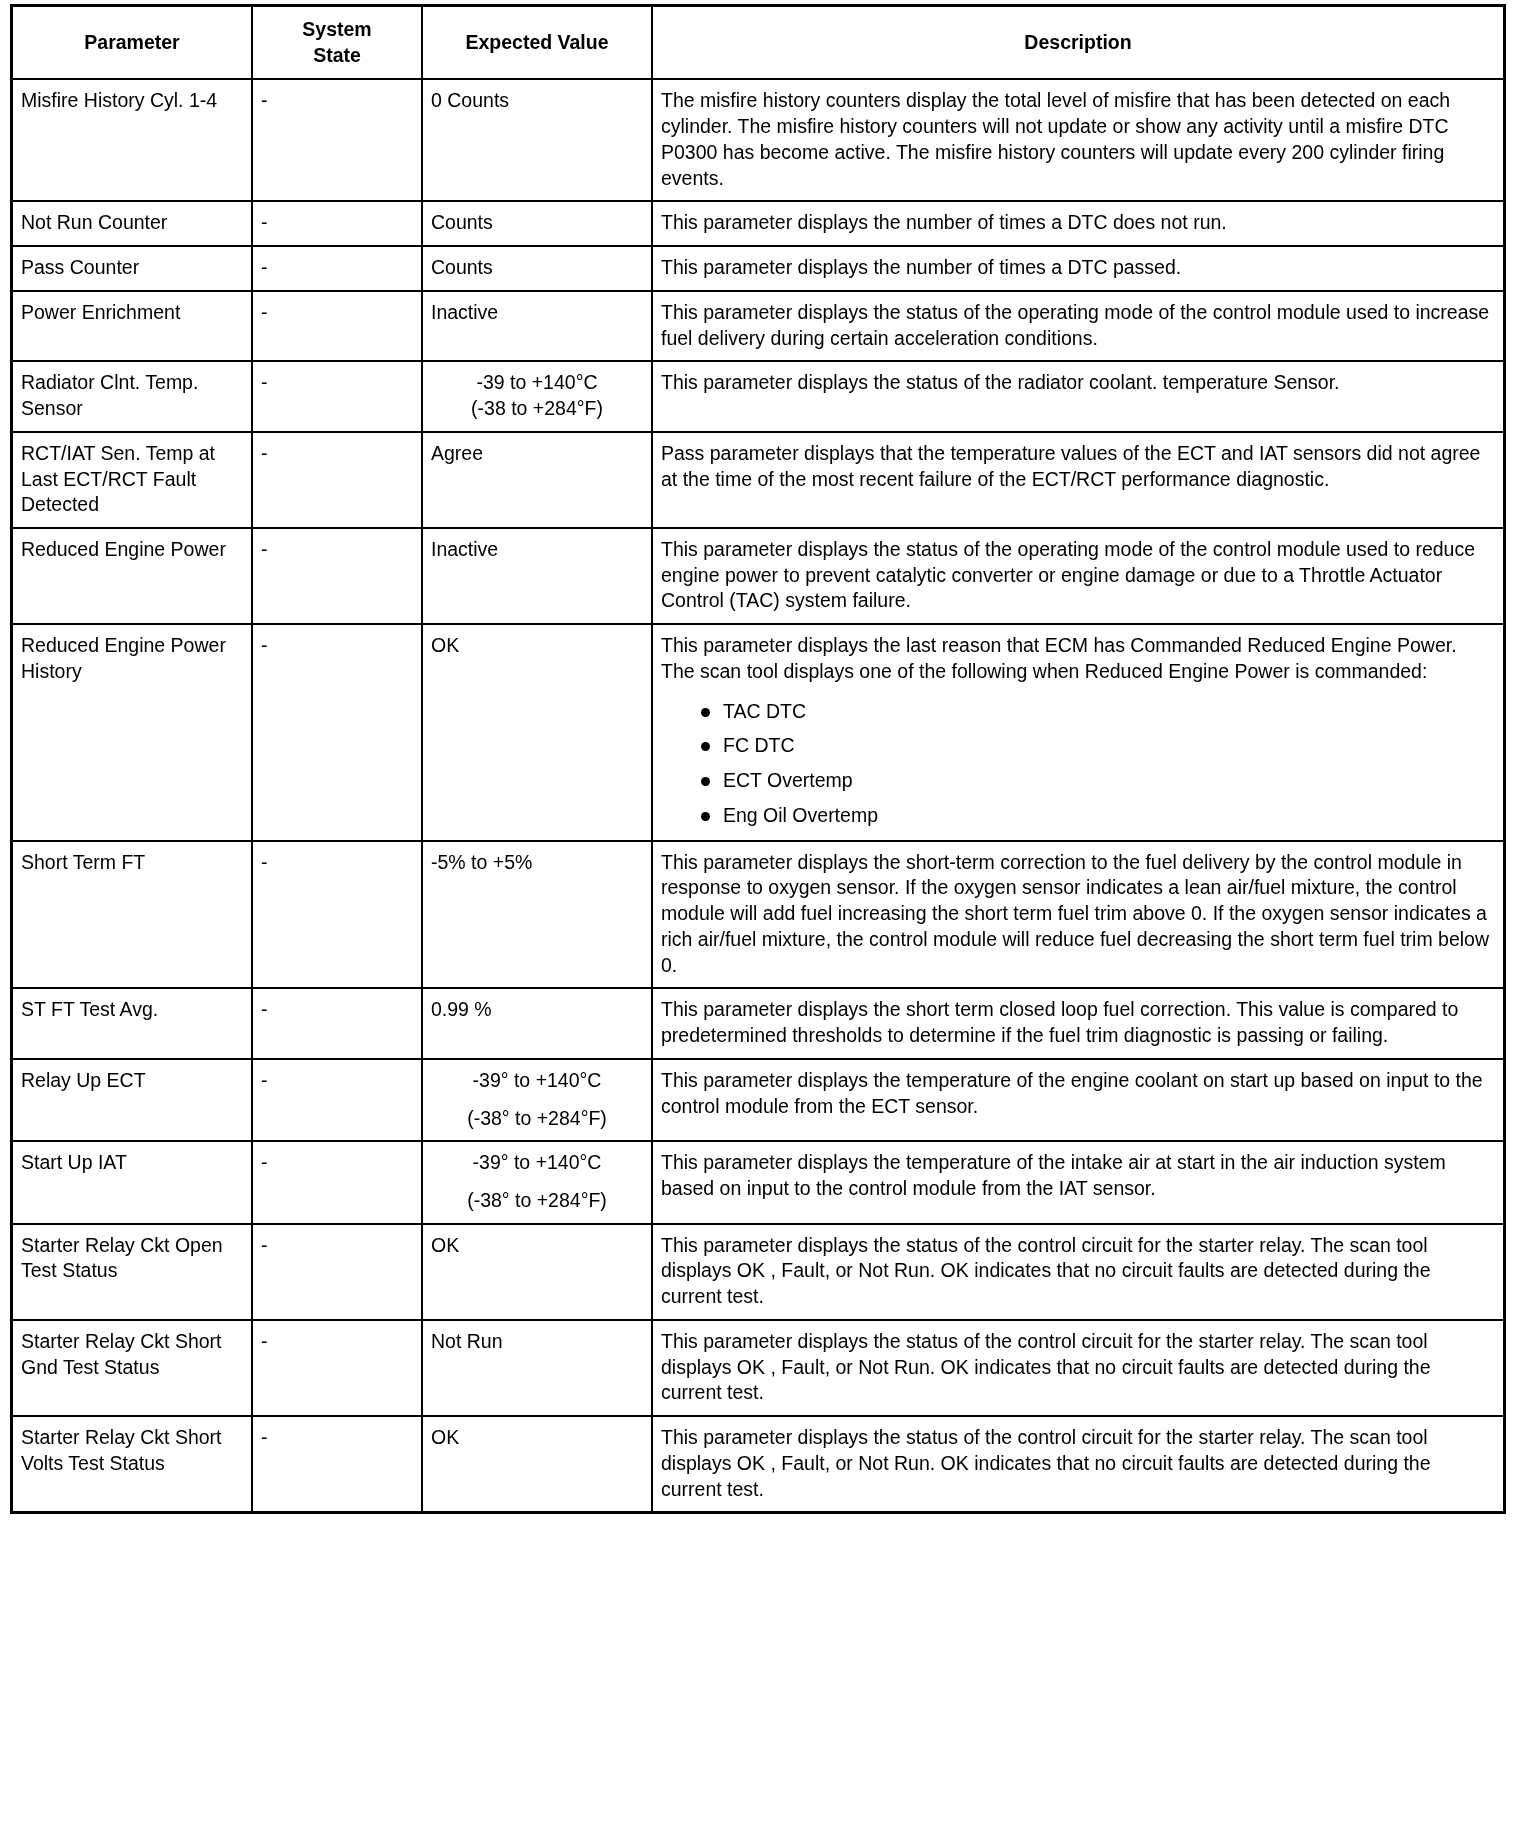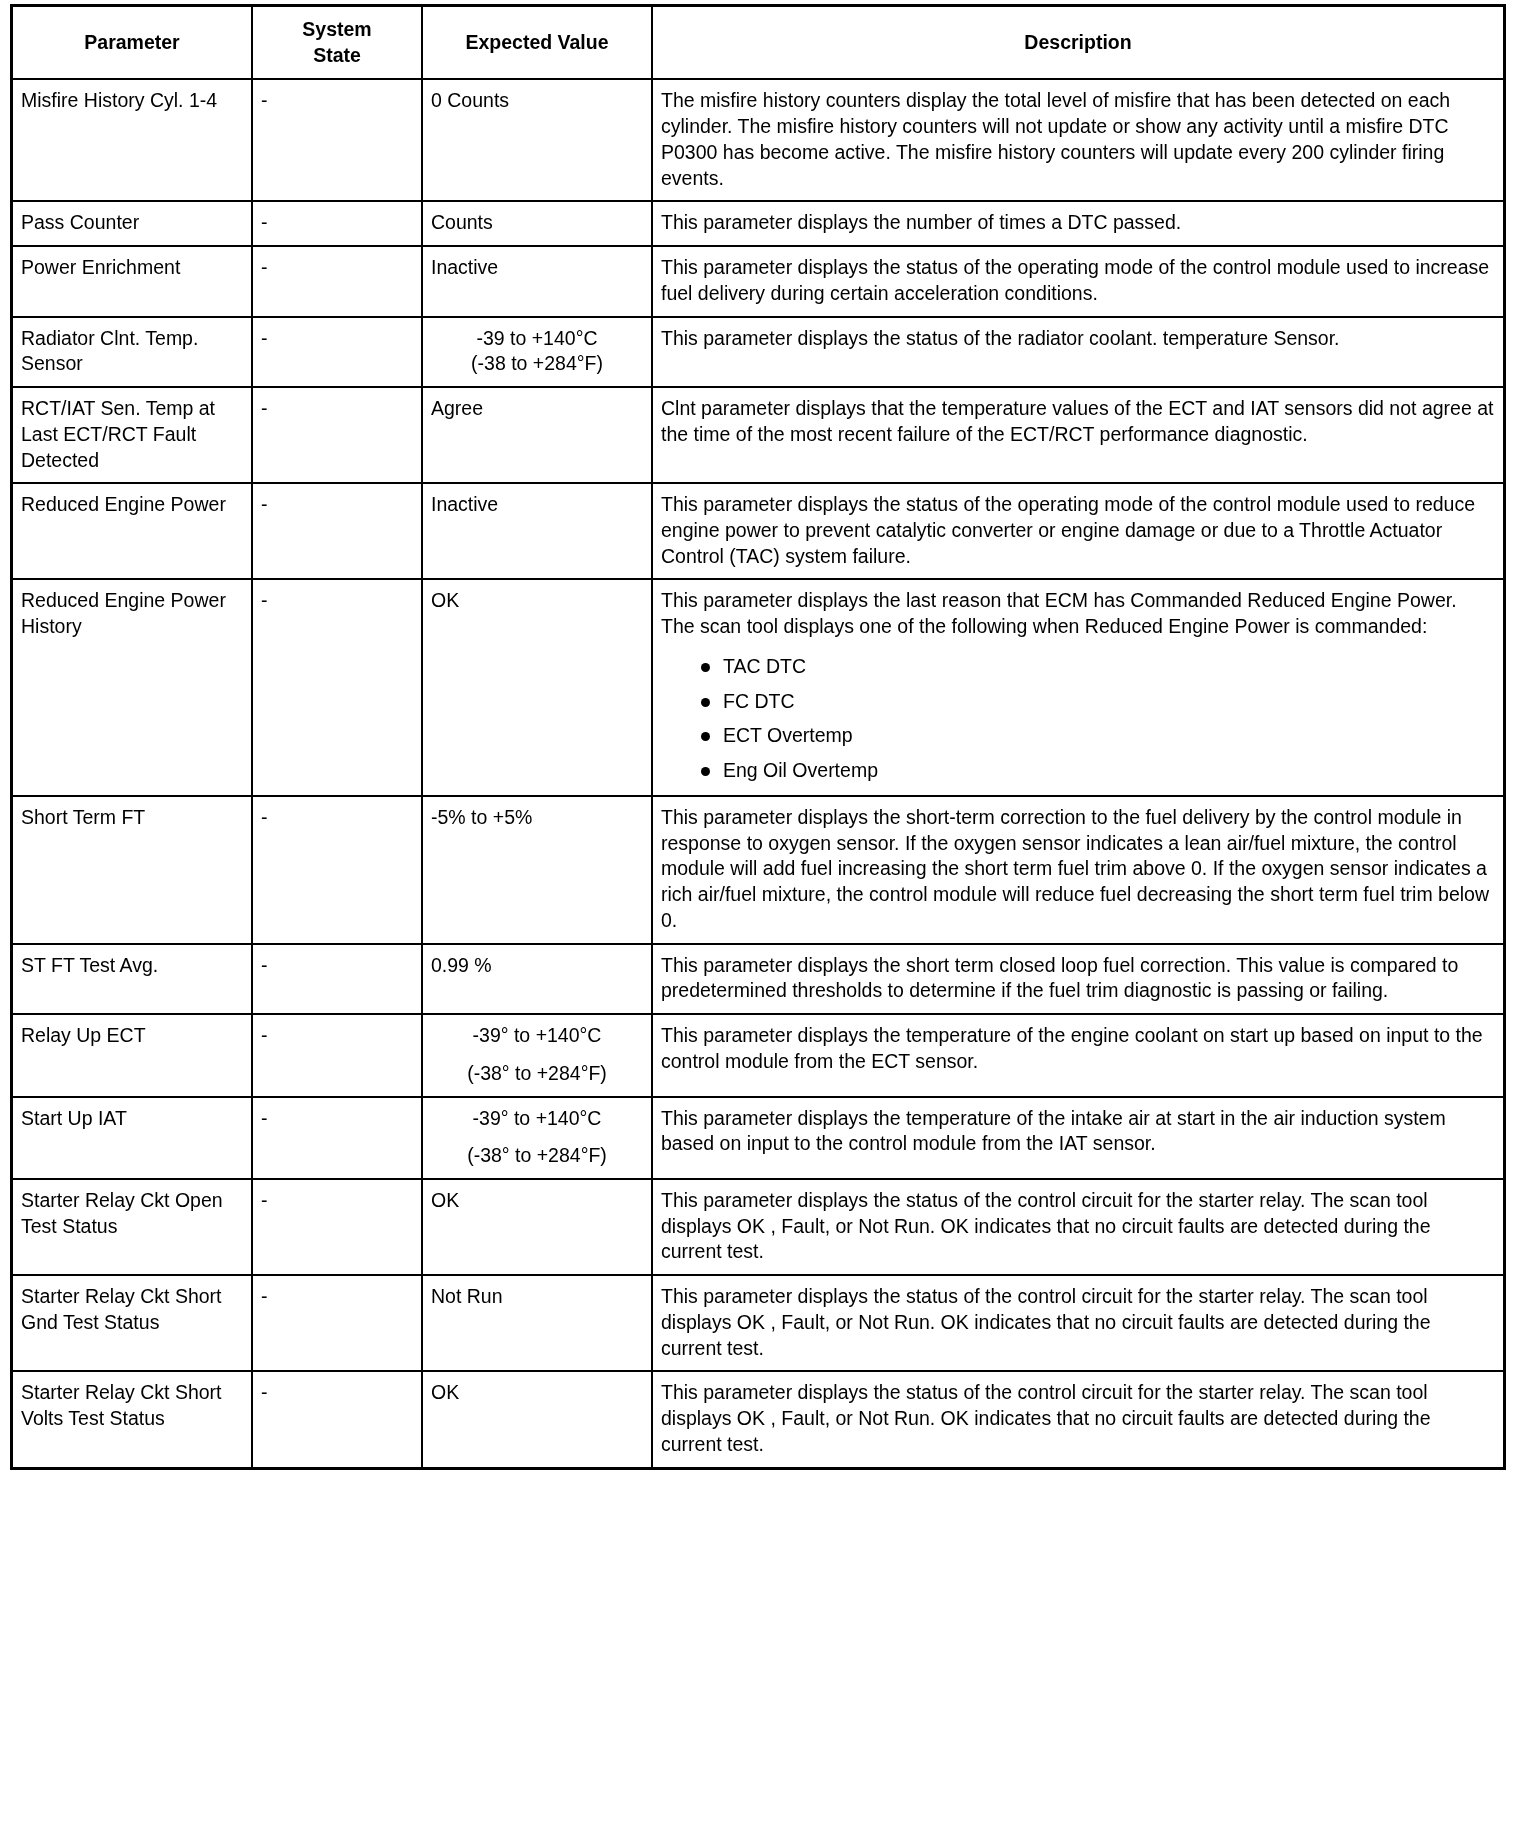--- a/index.html
+++ b/index.html
@@ -95,20 +95,28 @@
 
       <tr>
         <td class="cell-param">Misfire History Cyl. 1-4</td>
         <td class="cell-state">-</td>
         <td class="cell-value">0 Counts</td>
         <td class="cell-desc">
           <p class="desc-p">The misfire history counters display the total level of misfire that has been detected on each cylinder. The misfire history counters will not update or show any activity until a misfire DTC P0300 has become active. The misfire history counters will update every 200 cylinder firing events.</p>
         </td>
       </tr>
 
+      <tr>
+        <td class="cell-param">Not Run Counter</td>
+        <td class="cell-state">-</td>
+        <td class="cell-value">Counts</td>
+        <td class="cell-desc">
+          <p class="desc-p">This parameter displays the number of times a DTC does not run.</p>
+        </td>
+      </tr>
 
       <tr>
         <td class="cell-param">Pass Counter</td>
         <td class="cell-state">-</td>
         <td class="cell-value">Counts</td>
         <td class="cell-desc">
           <p class="desc-p">This parameter displays the number of times a DTC passed.</p>
         </td>
       </tr>
 
@@ -131,21 +139,21 @@
         <td class="cell-desc">
           <p class="desc-p">This parameter displays the status of the radiator coolant. temperature Sensor.</p>
         </td>
       </tr>
 
       <tr>
         <td class="cell-param">RCT/IAT Sen. Temp at Last ECT/RCT Fault Detected</td>
         <td class="cell-state">-</td>
         <td class="cell-value">Agree</td>
         <td class="cell-desc">
-          <p class="desc-p">Clnt parameter displays that the temperature values of the ECT and IAT sensors did not agree at the time of the most recent failure of the ECT/RCT performance diagnostic.</p>
+          <p class="desc-p">Pass parameter displays that the temperature values of the ECT and IAT sensors did not agree at the time of the most recent failure of the ECT/RCT performance diagnostic.</p>
         </td>
       </tr>
 
       <tr>
         <td class="cell-param">Reduced Engine Power</td>
         <td class="cell-state">-</td>
         <td class="cell-value">Inactive</td>
         <td class="cell-desc">
           <p class="desc-p">This parameter displays the status of the operating mode of the control module used to reduce engine power to prevent catalytic converter or engine damage or due to a Throttle Actuator Control (TAC) system failure.</p>
         </td>

